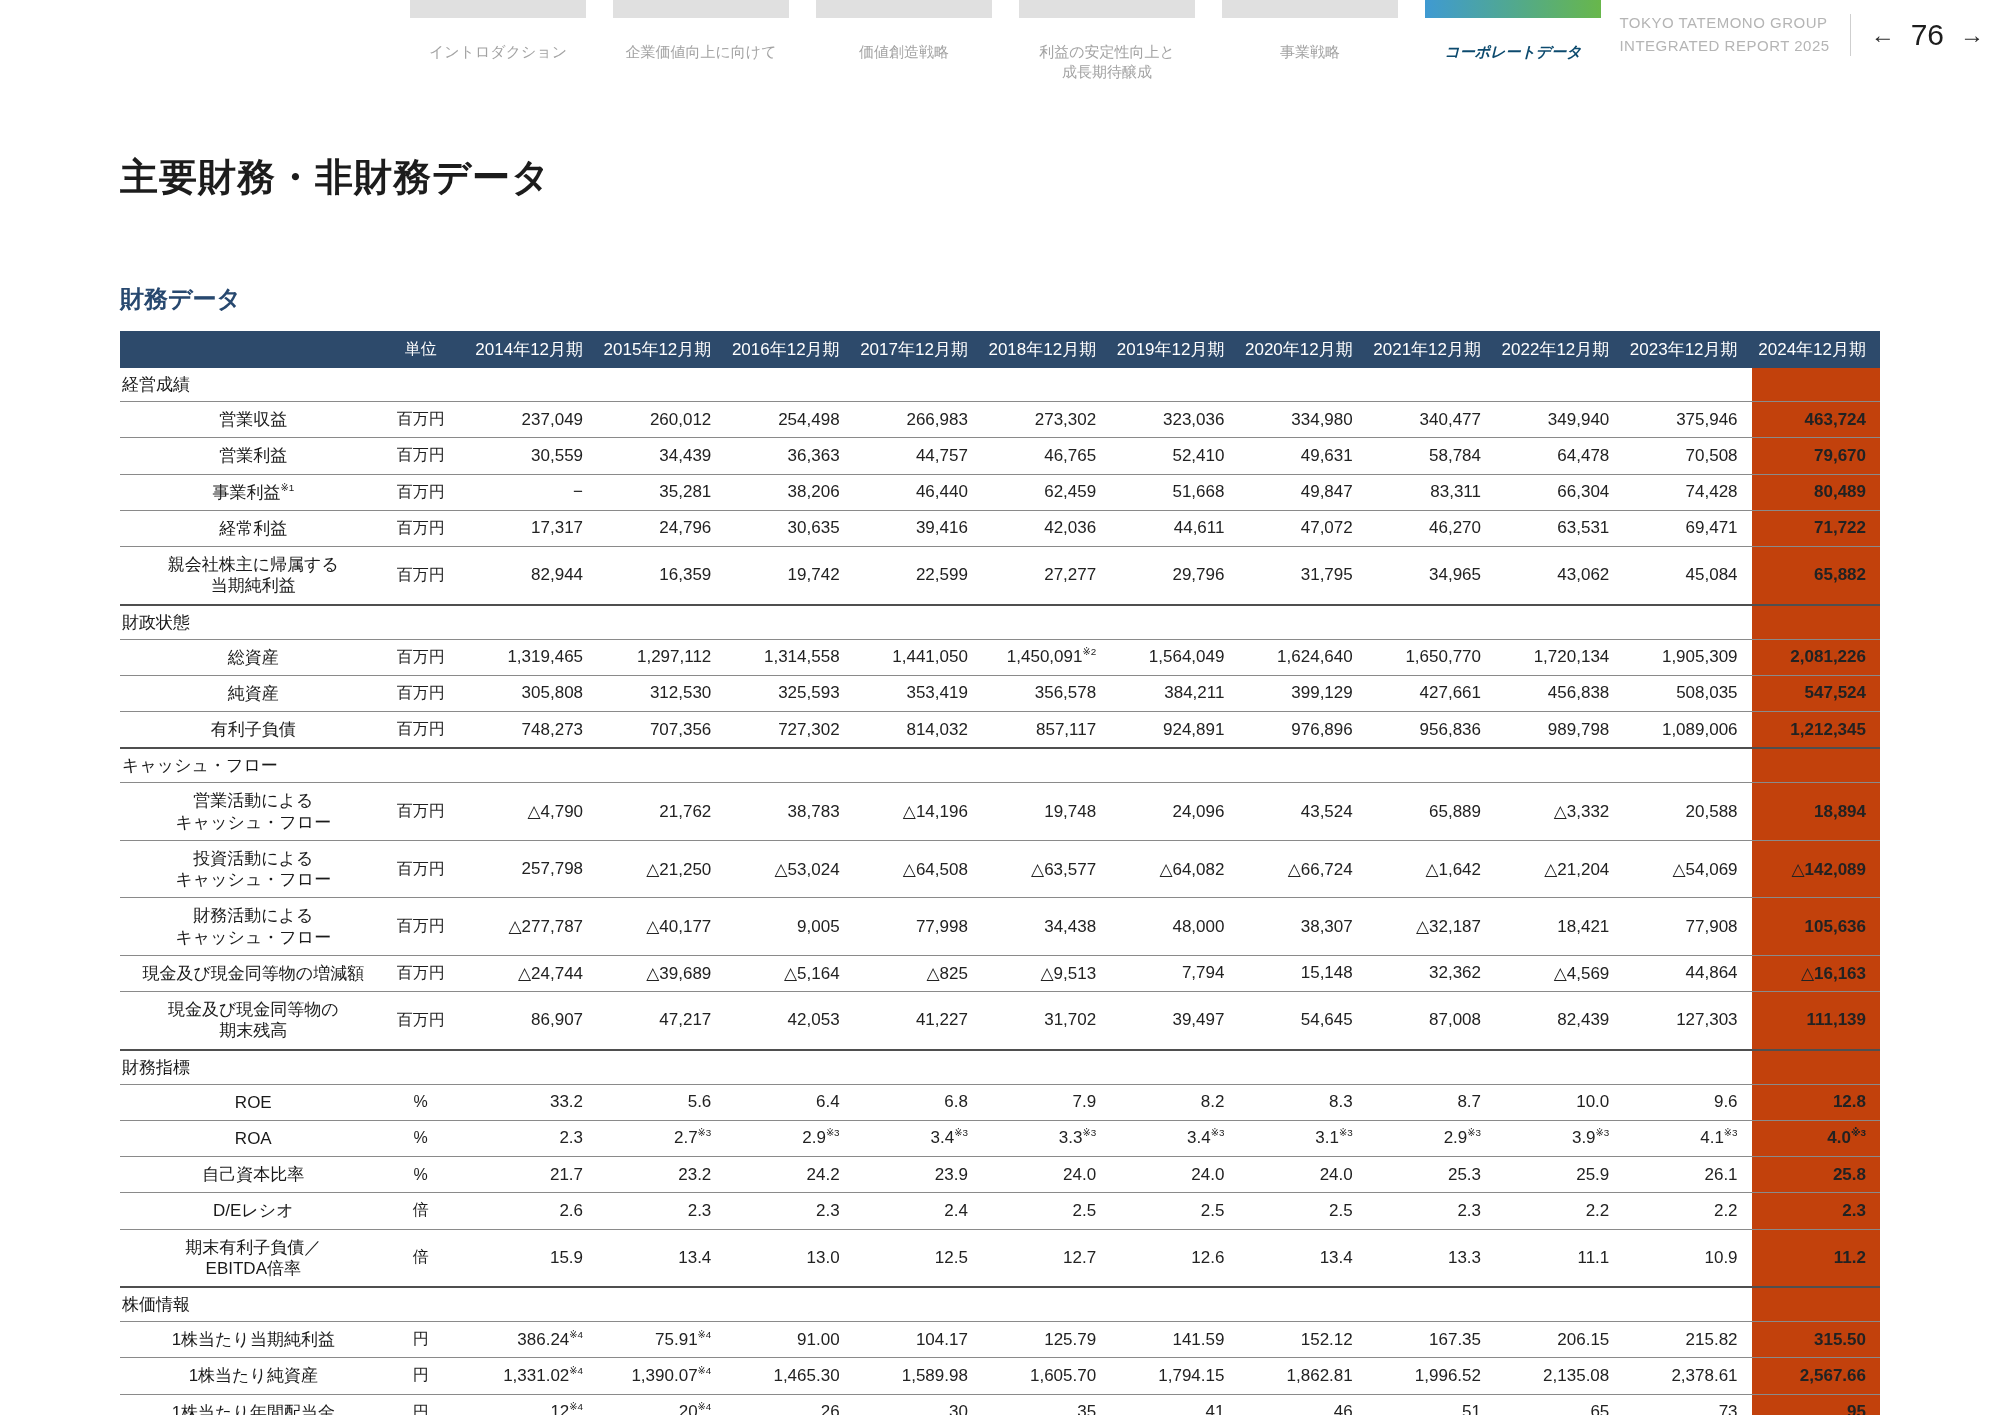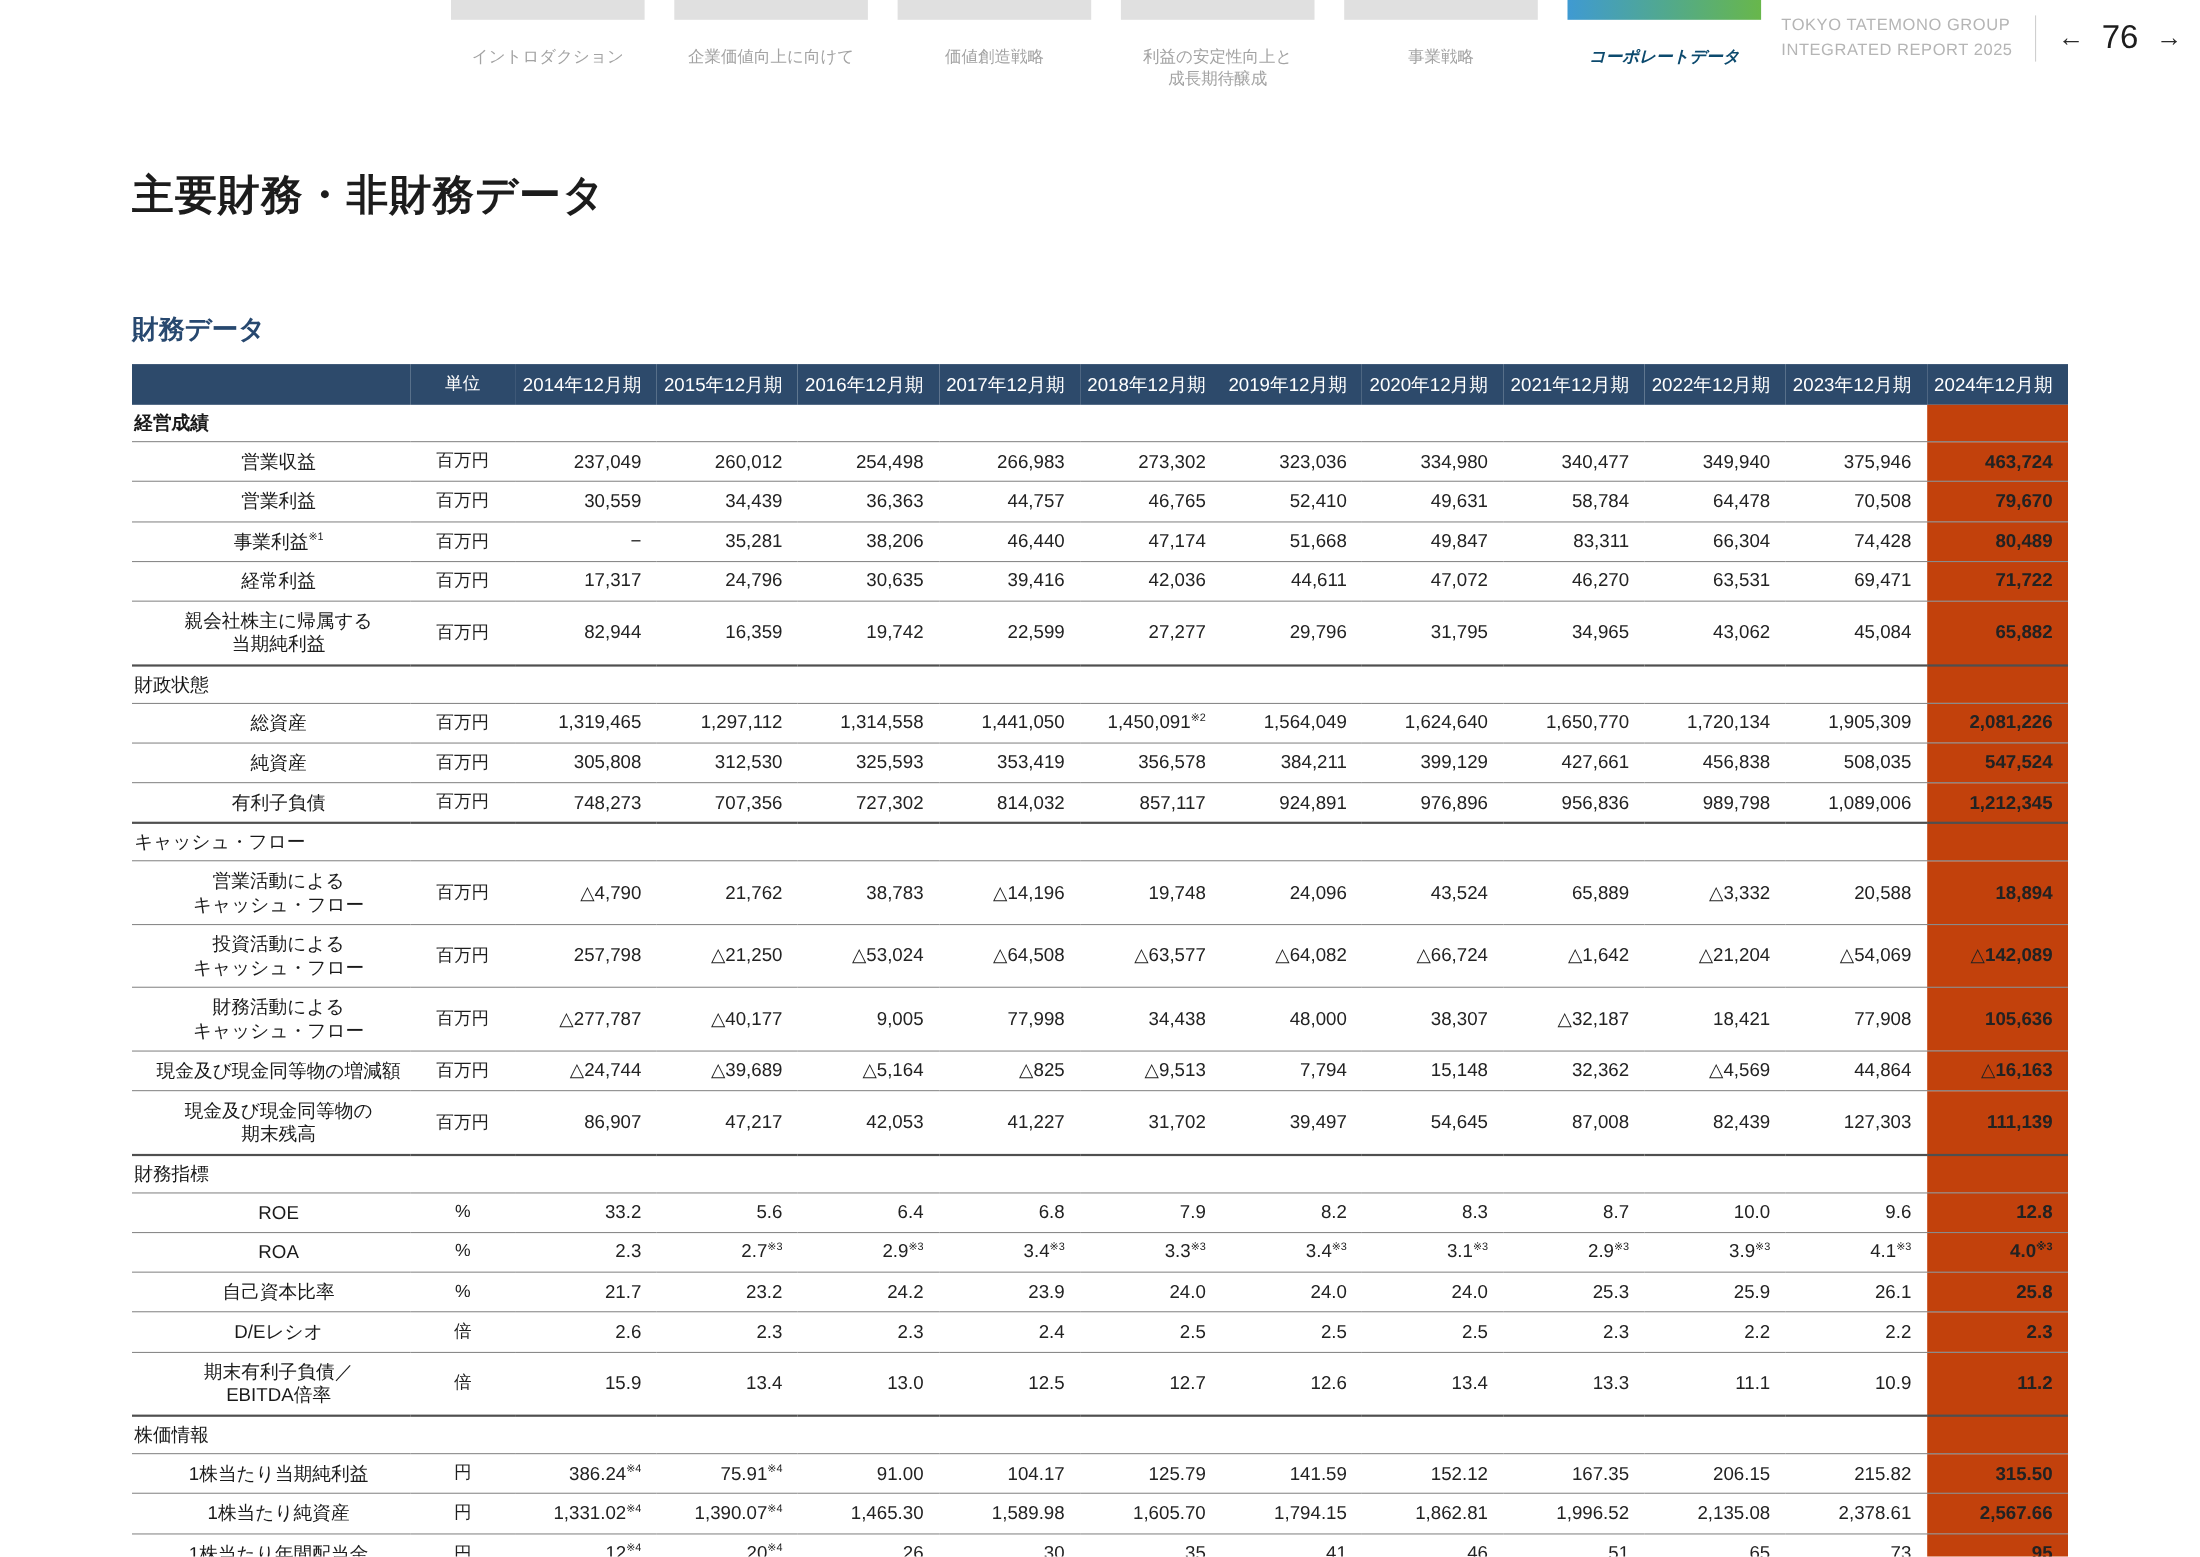--- a/index.html
+++ b/index.html
@@ -58,21 +58,21 @@
   }
   thead tr { background: #2d4a6b; }
   thead th { color: #ffffff; font-size: 16px; font-weight: 500; height: 32px; }
   th.col-unit, td.unit { text-align: center; font-size: 16px; padding: 7px 2px; }
   td.row-label {
     text-align: center; padding: 7px 4px 7px 18px;
     font-size: 17px; white-space: pre-line; line-height: 1.25; color: #1a1a1a;
   }
   td.sec-label { text-align: left; padding: 5px 0 5px 2px; font-size: 17px; color: #1a1a1a; }
   tr.section-row td { border-top: 2px solid #4f4f4f; height: 30px; }
-  tr.section-row:first-child td { border-top: none; font-weight: bold; }
+  tr.section-row:first-child td { border-top: none; }
   tr.data-row td { border-top: 1px solid #8a8a8a; }
   tbody tr:last-child td { border-bottom: 2px solid #4f4f4f; }
   td.hl { background: #c2410c; font-weight: bold; }
   td.val { color: #222222; }
   sup { font-size: 0.58em; vertical-align: super; line-height: 0; }
 </style>
 </head>
 <body>
 
 <div class="nav-tabs" id="nav-tabs">
@@ -188,21 +188,21 @@
           <td class="val">70,508</td>
           <td class="val hl">79,670</td>
         </tr>
         <tr class="data-row">
           <td class="row-label">事業利益<sup>※1</sup></td>
           <td class="unit">百万円</td>
           <td class="val">−</td>
           <td class="val">35,281</td>
           <td class="val">38,206</td>
           <td class="val">46,440</td>
-          <td class="val">47,174</td>
+          <td class="val">62,459</td>
           <td class="val">51,668</td>
           <td class="val">49,847</td>
           <td class="val">83,311</td>
           <td class="val">66,304</td>
           <td class="val">74,428</td>
           <td class="val hl">80,489</td>
         </tr>
         <tr class="data-row">
           <td class="row-label">経常利益</td>
           <td class="unit">百万円</td>

